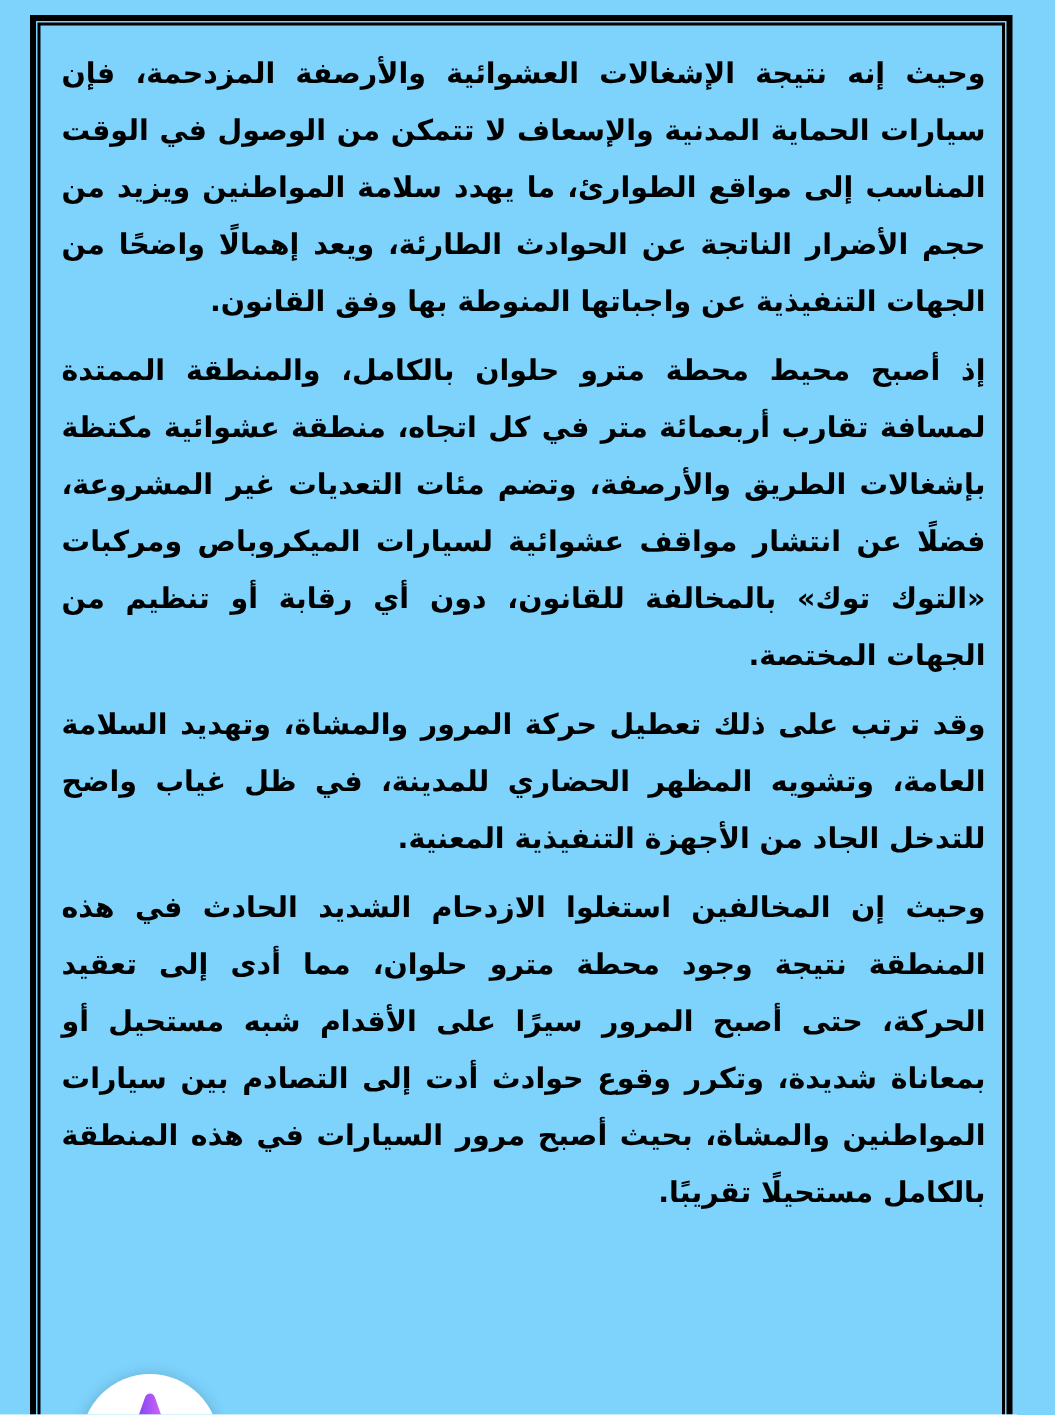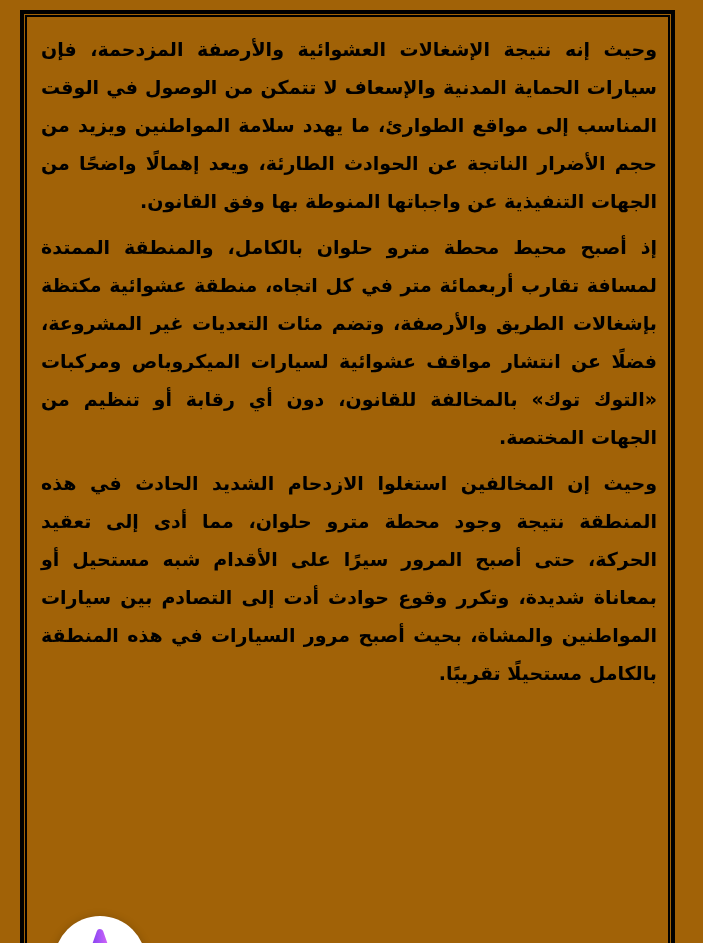--- a/index.html
+++ b/index.html
@@ -1,21 +1,21 @@
 <!DOCTYPE html>
 <html lang="ar"><head>
 <meta charset="utf-8">
 <style>
   html, body { margin: 0; padding: 0; background: #ffffff; }
 
   .page {
     position: relative;
     width: 703px;
     height: 943px;
-    background: #a16207;
+    background: #7dd3fc;
     overflow: hidden;
     font-family: "DejaVu Sans", sans-serif;
   }
 
   
   .frame-outer {
     position: absolute;
     left: 20px;
     top: 10px;
     width: 647px;
@@ -67,20 +67,21 @@
 </head>
 <body>
 
 <div class="page">
 
   <div class="frame-outer">
     <div class="frame-inner">
       <div class="content">
         <p>وحيث إنه نتيجة الإشغالات العشوائية والأرصفة المزدحمة، فإن سيارات الحماية المدنية والإسعاف لا تتمكن من الوصول في الوقت المناسب إلى مواقع الطوارئ، ما يهدد سلامة المواطنين ويزيد من حجم الأضرار الناتجة عن الحوادث الطارئة، ويعد إهمالًا واضحًا من الجهات التنفيذية عن واجباتها المنوطة بها وفق القانون.</p>
         <p>إذ أصبح محيط محطة مترو حلوان بالكامل، والمنطقة الممتدة لمسافة تقارب أربعمائة متر في كل اتجاه، منطقة عشوائية مكتظة بإشغالات الطريق والأرصفة، وتضم مئات التعديات غير المشروعة، فضلًا عن انتشار مواقف عشوائية لسيارات الميكروباص ومركبات «التوك توك» بالمخالفة للقانون، دون أي رقابة أو تنظيم من الجهات المختصة.</p>
+        <p>وقد ترتب على ذلك تعطيل حركة المرور والمشاة، وتهديد السلامة العامة، وتشويه المظهر الحضاري للمدينة، في ظل غياب واضح للتدخل الجاد من الأجهزة التنفيذية المعنية.</p>
         <p>وحيث إن المخالفين استغلوا الازدحام الشديد الحادث في هذه المنطقة نتيجة وجود محطة مترو حلوان، مما أدى إلى تعقيد الحركة، حتى أصبح المرور سيرًا على الأقدام شبه مستحيل أو بمعاناة شديدة، وتكرر وقوع حوادث أدت إلى التصادم بين سيارات المواطنين والمشاة، بحيث أصبح مرور السيارات في هذه المنطقة بالكامل مستحيلًا تقريبًا.</p>
 
       </div>
     </div>
   </div>
 
   <div class="fab">
     <svg viewBox="0 0 40 46" aria-hidden="true">
       <defs>
         <linearGradient id="alogo-grad" x1="0" y1="0" x2="1" y2="0">

